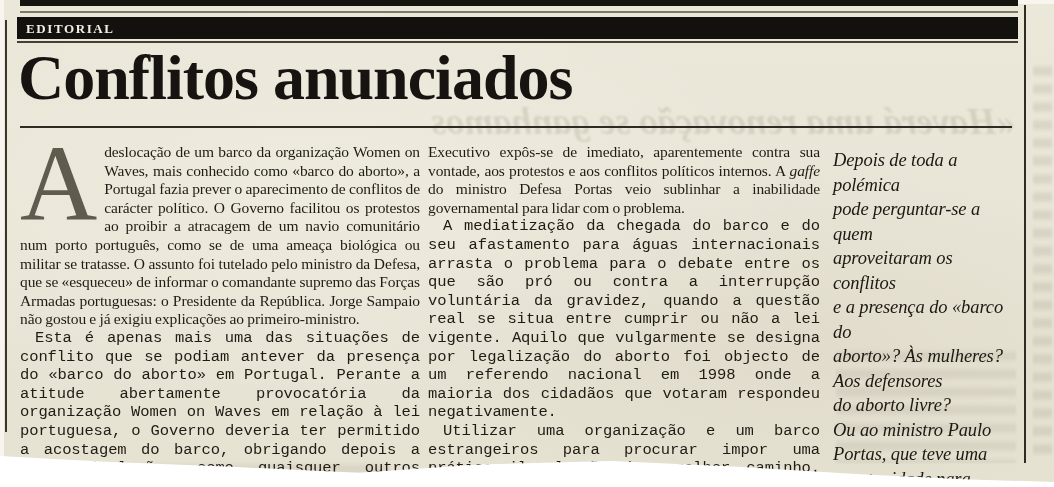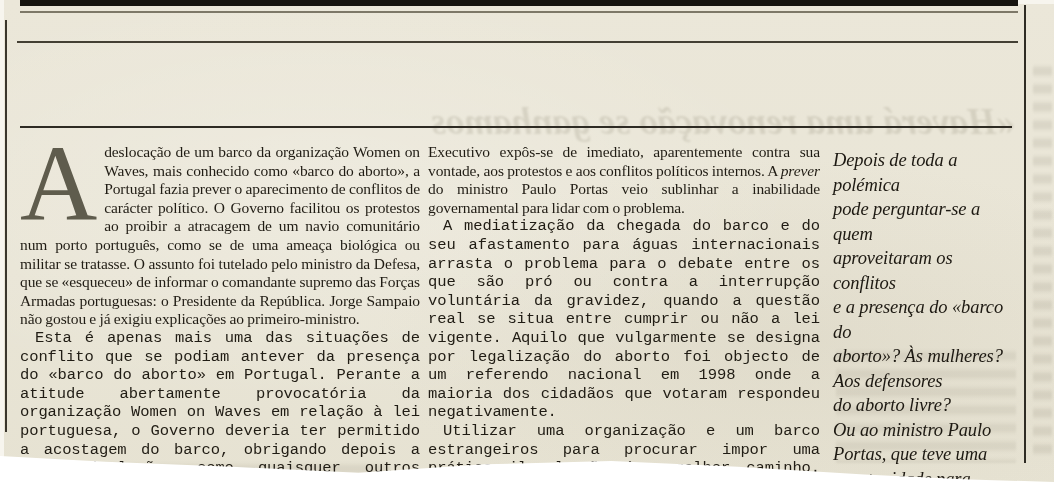--- a/index.html
+++ b/index.html
@@ -102,39 +102,43 @@
 </head>
 <body>
 
 <div id="page">
 
   <div class="tear-left"></div>
   <div class="tear-topright"></div>
 
   <div class="top-strip"></div>
   <div class="top-thin"></div>
+  <div class="section-bar">
+    <span class="section-label">EDITORIAL</span>
+  </div>
   <div class="section-underline"></div>
 
   <div class="ghost-headline">«Haverá uma renovação se ganhamos</div>
   <div class="ghost-block ghost-right"></div>
   <div class="ghost-block ghost-margin"></div>
   <div class="ghost-block ghost-col1foot"></div>
 
+  <h1 class="headline">Conflitos anunciados</h1>
   <div class="headline-rule"></div>
 
   <div class="rule-left"></div>
   <div class="rule-right"></div>
 
   <div class="bodycol col-1">
     <p><span class="dropcap">A</span><span>deslocação de um barco da organização Women on Waves, mais conhecido como «barco do aborto», a Portugal fazia prever o aparecimento de conflitos de carácter político. O Governo facilitou os protestos ao proibir a atracagem de um navio comunitário num porto português, como se de uma ameaça biológica ou militar se tratasse. O assunto foi tutelado pelo ministro da Defesa, que se «esqueceu» de informar o comandante supremo das Forças Armadas portuguesas: o Presidente da República. Jorge Sampaio não gostou e já exigiu explicações ao primeiro-ministro.</span></p>
     <p class="indent">Esta é apenas mais uma das situações de conflito que se podiam antever da presença do «barco do aborto» em Portugal. Perante a atitude abertamente provocatória da organização Women on Waves em relação à lei portuguesa, o Governo deveria ter permitido a acostagem do barco, obrigando depois a sua tripulação, como quaisquer outros visitantes estrangeiros, a observar as leis vigentes no País. Ao proibir a atracagem, o</p>
   </div>
 
   <div class="bodycol col-2">
-    <p><span>Executivo expôs-se de imediato, aparentemente contra sua vontade, aos protestos e aos conflitos políticos internos. A </span><span class="inline-italic">prever</span><span> do ministro Paulo Portas veio sublinhar a inabilidade governamental para lidar com o problema.</span></p>
+    <p><span>Executivo expôs-se de imediato, aparentemente contra sua vontade, aos protestos e aos conflitos políticos internos. A </span><span class="inline-italic">gaffe</span><span> do ministro Defesa Portas veio sublinhar a inabilidade governamental para lidar com o problema.</span></p>
     <p class="indent">A mediatização da chegada do barco e do seu afastamento para águas internacionais arrasta o problema para o debate entre os que são pró ou contra a interrupção voluntária da gravidez, quando a questão real se situa entre cumprir ou não a lei vigente. Aquilo que vulgarmente se designa por legalização do aborto foi objecto de um referendo nacional em 1998 onde a maioria dos cidadãos que votaram respondeu negativamente.</p>
     <p class="indent">Utilizar uma organização e um barco estrangeiros para procurar impor uma prática ilegal não é o melhor caminho. Porque depois de toda a polémica pode perguntar-se a quem aproveitaram os conflitos e a presença do barco? Às mulheres? Aos defensores do aborto livre? Ou ao ministro Paulo Portas, que teve oportunidade para mostrar um exercício de autoridade?</p>
   </div>
 
   <div class="pullquote">Depois de toda a polémica
 pode perguntar-se a quem
 aproveitaram os conflitos
 e a presença do «barco do
 aborto»? Às mulheres?
 Aos defensores

